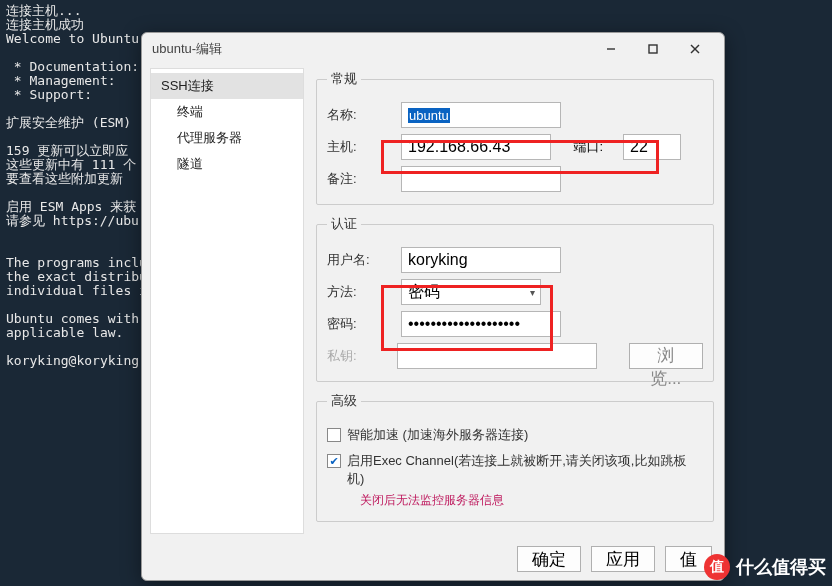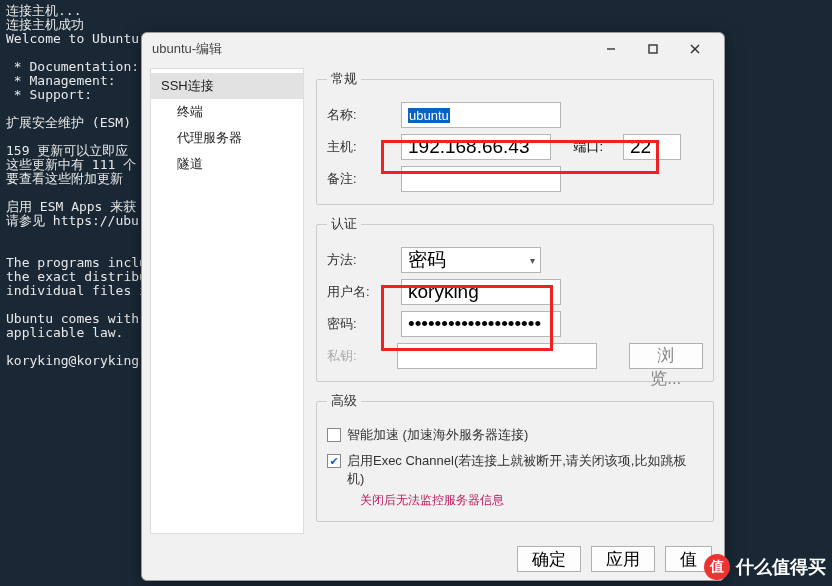--- a/index.html
+++ b/index.html
@@ -97,21 +97,21 @@
   .label {
     width: 58px;
     color:#333;
     text-align:left;
   }
   input[type=text], input[type=password], select {
     height: 26px;
     border: 1px solid #b6b6b6;
     background:#fff;
     padding: 0 6px;
-    font-size: 19px;
+    font-size: 16px;
     font-family: inherit;
   }
   .w-name { width: 160px; }
   .w-host { width: 150px; }
   .w-port { width: 58px; }
   .label-port { width:40px; text-align:right; padding-right:4px;}
   .w-remark { width: 160px; height:26px; }
   .w-meth { width: 140px; }
   .w-user { width: 160px; }
   .w-pass { width: 160px; }
@@ -252,29 +252,29 @@
         <div class="row">
           <span class="label">备注:</span>
           <input type="text" class="w-remark" value="" style="">
         </div>
         <div class="hl-red" style="left:64px; top:52px; width:278px; height:34px;"></div>
       </fieldset>
 
       <fieldset class="sect" style="position:relative;">
         <legend>认证</legend>
         <div class="row">
+          <span class="label">用户名:</span>
+          <input type="text" class="w-user" value="koryking" style="">
+        </div>
+        <div class="row">
           <span class="label">方法:</span>
           <span class="select-wrap">
             <input type="text" class="w-meth" readonly="" value="密码" style="">
             <span class="select-caret">▾</span>
           </span>
-        </div>
-        <div class="row">
-          <span class="label">用户名:</span>
-          <input type="text" class="w-user" value="koryking" style="">
         </div>
         <div class="row">
           <span class="label">密码:</span>
           <input type="text" class="w-pass" value="••••••••••••••••••••" style="">
         </div>
         <div class="row">
           <span class="label disabled-label">私钥:</span>
           <input type="text" class="w-key" disabled="" value="" style="">
           <span style="flex:1"></span>
           <button class="btn" disabled="">浏览...</button>

